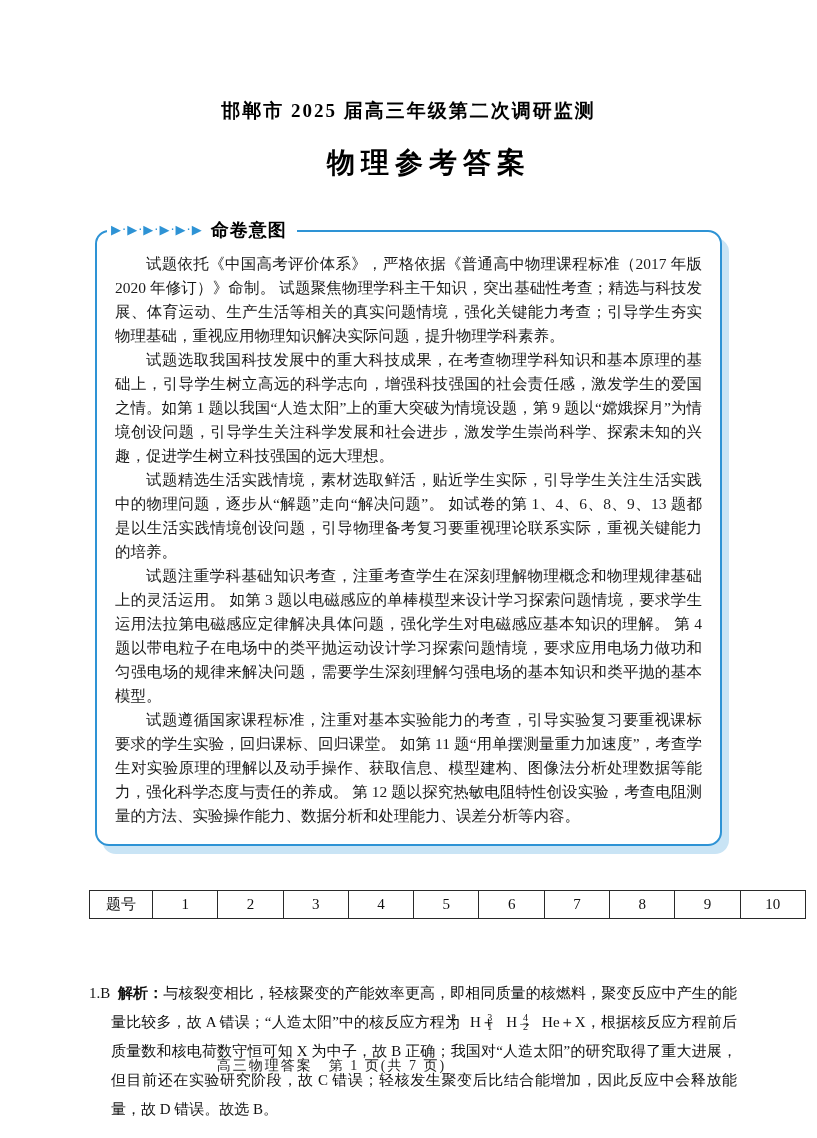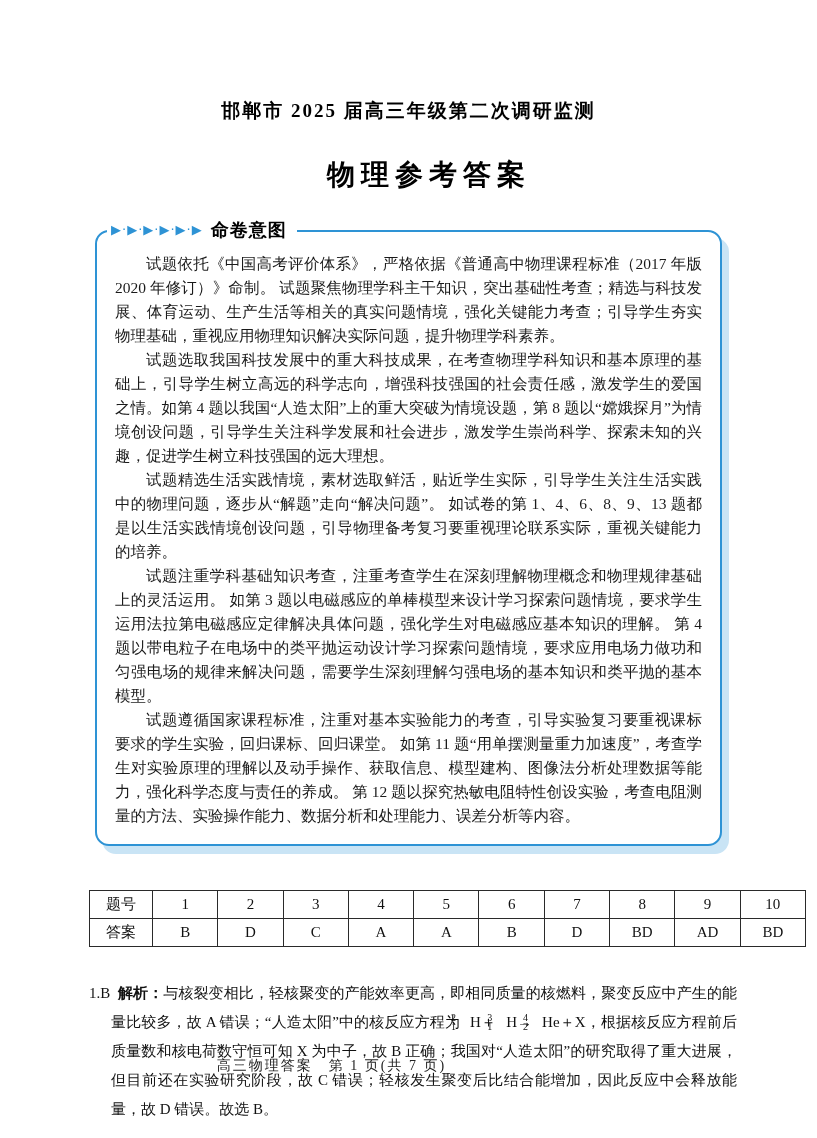--- a/index.html
+++ b/index.html
@@ -9,21 +9,21 @@
     -webkit-font-smoothing:antialiased;
   }
   .page{position:absolute;inset:0;overflow:hidden;}
 
   
   .title{
     margin:98px 0 0 0;text-align:center;font-size:19px;font-weight:bold;
     letter-spacing:2px;color:#000;
   }
   .subtitle{
-    margin:32px 0 0 0;text-align:center;font-size:28px;font-weight:bold;
+    margin:20px 0 0 0;text-align:center;font-size:28px;font-weight:bold;
     letter-spacing:6px;color:#000;
     font-family:"Liberation Sans","DejaVu Sans",sans-serif;
     padding-left:41px;
   }
 
   
   .intent-box{
     position:absolute;left:95px;top:230px;width:627px;box-sizing:border-box;
     border:2px solid #2e93d5;border-radius:14px;background:#ffffff;
     box-shadow:7px 8px 0 0 #c9e4f5;
@@ -84,21 +84,21 @@
   <div class="title">邯郸市 2025 届高三年级第二次调研监测</div>
   <div class="subtitle">物理参考答案</div>
 
   <div class="intent-box">
     <div class="intent-header">
       <span class="intent-arrows">▶·▶·▶·▶·▶·▶</span>
       <span class="intent-heading">命卷意图</span>
     </div>
     <div class="intent-body">
       <p>试题依托《中国高考评价体系》，严格依据《普通高中物理课程标准（2017 年版 2020 年修订）》命制。 试题聚焦物理学科主干知识，突出基础性考查；精选与科技发展、体育运动、生产生活等相关的真实问题情境，强化关键能力考查；引导学生夯实物理基础，重视应用物理知识解决实际问题，提升物理学科素养。</p>
-      <p>试题选取我国科技发展中的重大科技成果，在考查物理学科知识和基本原理的基础上，引导学生树立高远的科学志向，增强科技强国的社会责任感，激发学生的爱国之情。如第 4 题以我国“人造太阳”上的重大突破为情境设题，第 8 题以“嫦娥探月”为情境创设问题，引导学生关注科学发展和社会进步，激发学生崇尚科学、探索未知的兴趣，促进学生树立科技强国的远大理想。</p>
+      <p>试题选取我国科技发展中的重大科技成果，在考查物理学科知识和基本原理的基础上，引导学生树立高远的科学志向，增强科技强国的社会责任感，激发学生的爱国之情。如第 1 题以我国“人造太阳”上的重大突破为情境设题，第 9 题以“嫦娥探月”为情境创设问题，引导学生关注科学发展和社会进步，激发学生崇尚科学、探索未知的兴趣，促进学生树立科技强国的远大理想。</p>
       <p>试题精选生活实践情境，素材选取鲜活，贴近学生实际，引导学生关注生活实践中的物理问题，逐步从“解题”走向“解决问题”。 如试卷的第 1、4、6、8、9、13 题都是以生活实践情境创设问题，引导物理备考复习要重视理论联系实际，重视关键能力的培养。</p>
       <p>试题注重学科基础知识考查，注重考查学生在深刻理解物理概念和物理规律基础上的灵活运用。 如第 3 题以电磁感应的单棒模型来设计学习探索问题情境，要求学生运用法拉第电磁感应定律解决具体问题，强化学生对电磁感应基本知识的理解。 第 4 题以带电粒子在电场中的类平抛运动设计学习探索问题情境，要求应用电场力做功和匀强电场的规律来解决问题，需要学生深刻理解匀强电场的基本知识和类平抛的基本模型。</p>
       <p>试题遵循国家课程标准，注重对基本实验能力的考查，引导实验复习要重视课标要求的学生实验，回归课标、回归课堂。 如第 11 题“用单摆测量重力加速度”，考查学生对实验原理的理解以及动手操作、获取信息、模型建构、图像法分析处理数据等能力，强化科学态度与责任的养成。 第 12 题以探究热敏电阻特性创设实验，考查电阻测量的方法、实验操作能力、数据分析和处理能力、误差分析等内容。</p>
     </div>
   </div>
 
   <table class="answer-table">
     <tbody>
       <tr>
         <td class="rowlab">题号</td>
@@ -106,33 +106,20 @@
         <td>2</td>
         <td>3</td>
         <td>4</td>
         <td>5</td>
         <td>6</td>
         <td>7</td>
         <td>8</td>
         <td>9</td>
         <td>10</td>
       </tr>
-      <tr>
-        <td class="rowlab">答案</td>
-        <td>B</td>
-        <td>D</td>
-        <td>C</td>
-        <td>A</td>
-        <td>A</td>
-        <td>B</td>
-        <td>D</td>
-        <td>BD</td>
-        <td>AD</td>
-        <td>BD</td>
-      </tr>
     </tbody>
   </table>
 
   <div class="analysis">
     <span>1.B</span>&nbsp;
     <b>解析：</b><span>与核裂变相比，轻核聚变的产能效率更高，即相同质量的核燃料，聚变反应中产生的能量比较多，故 A 错误；“人造太阳”中的核反应方程为</span><span><span class="nuclide"><span>2</span><span>1</span></span><span>H</span><span>＋</span><span class="nuclide"><span>3</span><span>1</span></span><span>H</span><span>→</span><span class="nuclide"><span>4</span><span>2</span></span><span>He</span><span>＋</span><span>X</span></span><span>，根据核反应方程前后质量数和核电荷数守恒可知 X 为中子，故 B 正确；我国对“人造太阳”的研究取得了重大进展，但目前还在实验研究阶段，故 C 错误；轻核发生聚变后比结合能增加，因此反应中会释放能量，故 D 错误。故选 B。</span>
   </div>
 
   <div class="footer">高三物理答案　第 1 页(共 7 页)</div>
 

